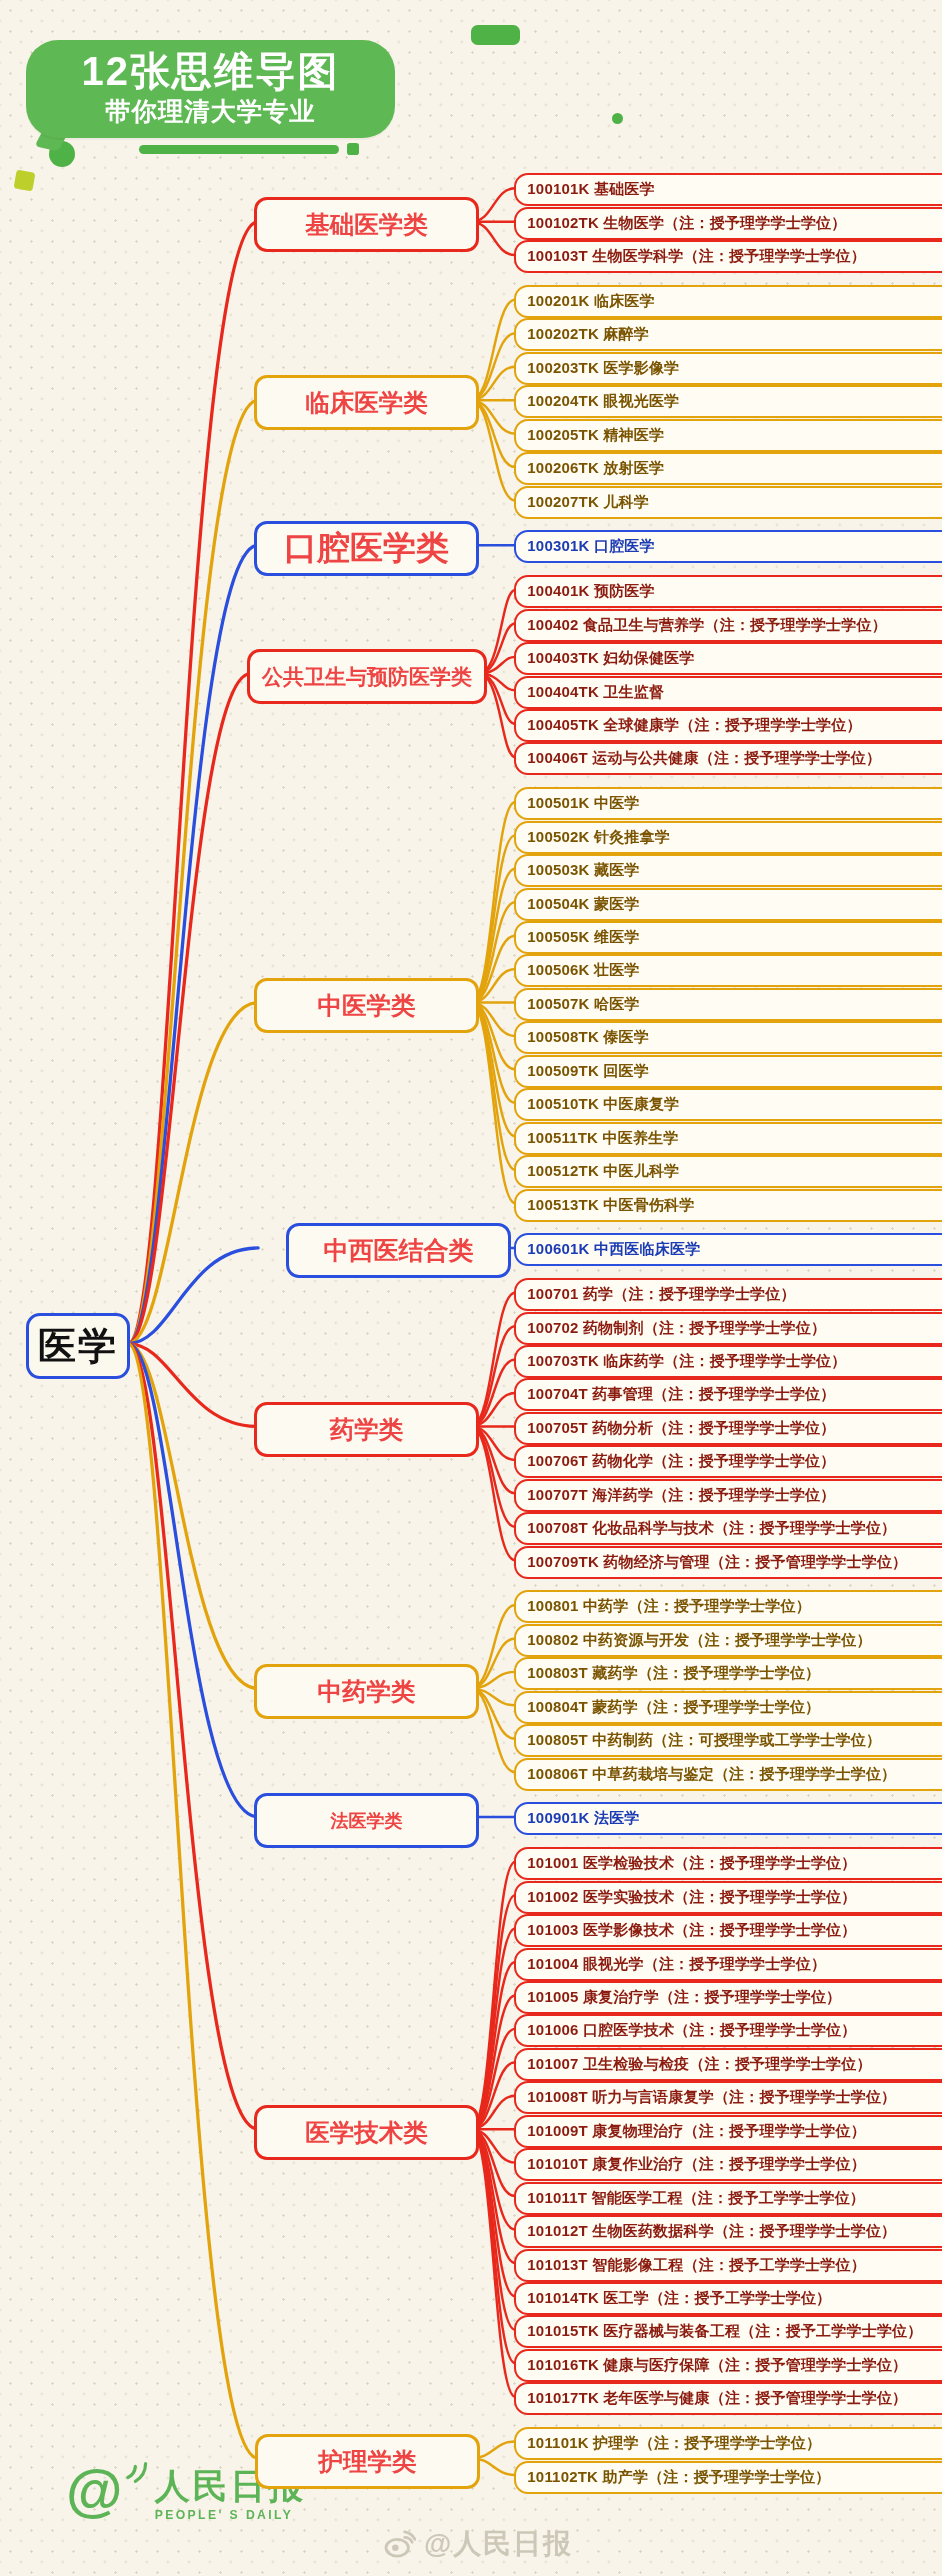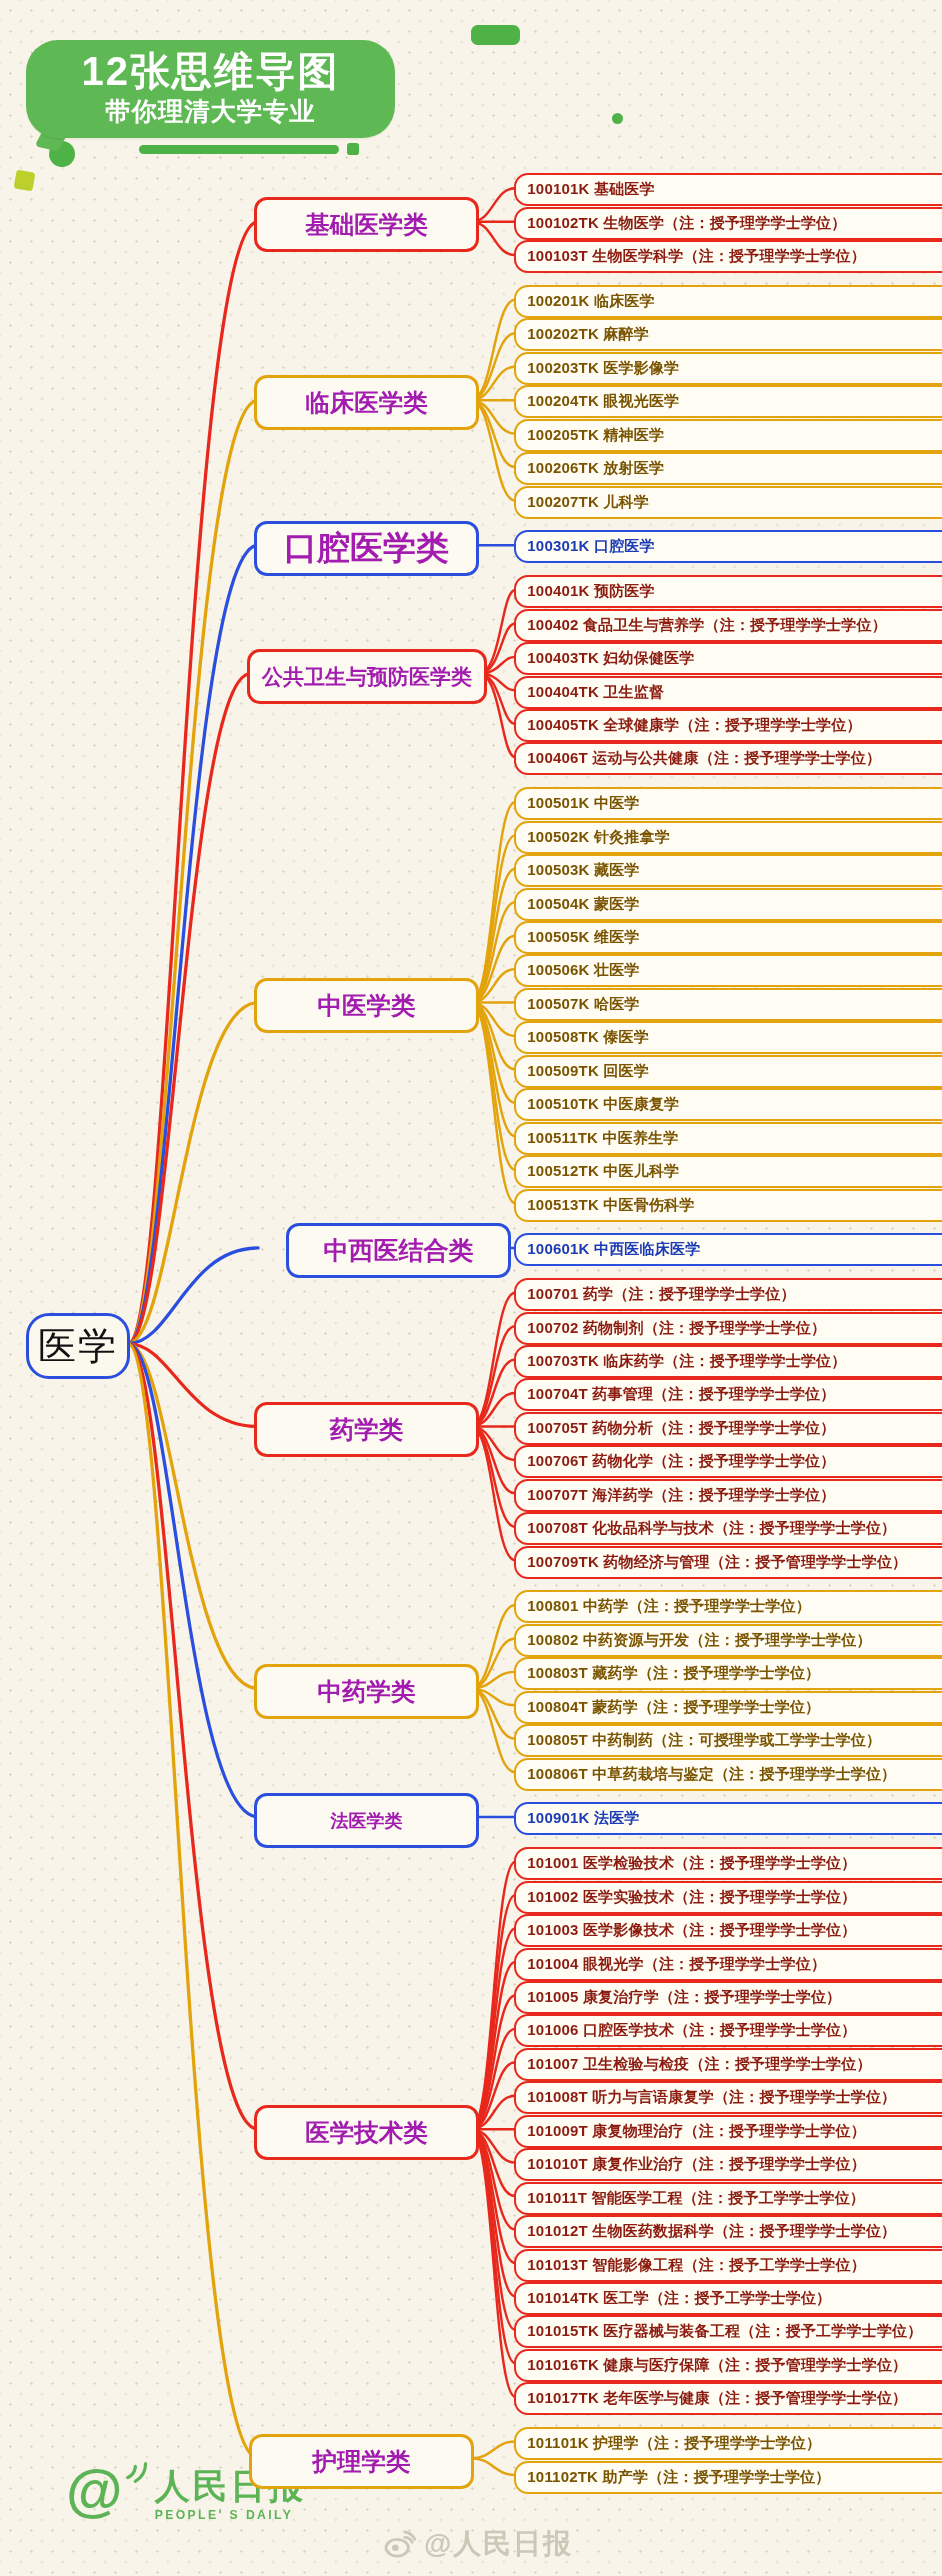--- a/index.html
+++ b/index.html
@@ -41,28 +41,28 @@
   .deco-bar-square{left:347px;top:143px;width:12.2px;height:12.2px;border-radius:2.8px;background:#4fb246;}
   .source-text{
     position:absolute;left:441px;top:49px;width:481px;z-index:2;
     font-size:23.6px;line-height:37px;color:#3a392f;font-weight:500;
   }
 
   
   .root-node{
     position:absolute;z-index:4;
     display:flex;align-items:center;justify-content:center;
-    background:#fbf8ee;border:3.8px solid #2a4ede;border-radius:23px;
-    font-size:38px;font-weight:normal;color:#111;letter-spacing:1.9px;
+    background:#fbf8ee;border:3.8px solid #2a4ede;border-radius:14px;
+    font-size:38px;font-weight:bold;color:#111;letter-spacing:1.9px;
   }
   .branch-label{
     position:absolute;z-index:4;
     display:flex;align-items:center;justify-content:center;
     background:#fdfbf1;border-radius:13px;
-    font-weight:bold;color:#a21caf;white-space:nowrap;
+    font-weight:bold;color:#ef4444;white-space:nowrap;
   }
   .major-item{
     position:absolute;z-index:3;
     display:flex;align-items:center;
     background:#fefcf3;border-radius:14px;
     font-weight:bold;white-space:nowrap;overflow:hidden;
     padding:0 11.3px;font-size:15px;letter-spacing:0.2px;
   }
 
   
@@ -246,21 +246,21 @@
       <div class="major-item" style="left: 514px; top: 2081px; width: 419px; height: 29px; border: 2.8px solid rgb(232, 40, 28); color: rgb(140, 28, 16);">101008T 听力与言语康复学（注：授予理学学士学位）</div>
       <div class="major-item" style="left: 514px; top: 2115px; width: 419px; height: 29px; border: 2.8px solid rgb(232, 40, 28); color: rgb(140, 28, 16);">101009T 康复物理治疗（注：授予理学学士学位）</div>
       <div class="major-item" style="left: 514px; top: 2148px; width: 419px; height: 29px; border: 2.8px solid rgb(232, 40, 28); color: rgb(140, 28, 16);">101010T 康复作业治疗（注：授予理学学士学位）</div>
       <div class="major-item" style="left: 514px; top: 2182px; width: 419px; height: 29px; border: 2.8px solid rgb(232, 40, 28); color: rgb(140, 28, 16);">101011T 智能医学工程（注：授予工学学士学位）</div>
       <div class="major-item" style="left: 514px; top: 2215px; width: 419px; height: 29px; border: 2.8px solid rgb(232, 40, 28); color: rgb(140, 28, 16);">101012T 生物医药数据科学（注：授予理学学士学位）</div>
       <div class="major-item" style="left: 514px; top: 2249px; width: 419px; height: 29px; border: 2.8px solid rgb(232, 40, 28); color: rgb(140, 28, 16);">101013T 智能影像工程（注：授予工学学士学位）</div>
       <div class="major-item" style="left: 514px; top: 2282px; width: 419px; height: 29px; border: 2.8px solid rgb(232, 40, 28); color: rgb(140, 28, 16);">101014TK 医工学（注：授予工学学士学位）</div>
       <div class="major-item" style="left: 514px; top: 2315px; width: 419px; height: 29px; border: 2.8px solid rgb(232, 40, 28); color: rgb(140, 28, 16);">101015TK 医疗器械与装备工程（注：授予工学学士学位）</div>
       <div class="major-item" style="left: 514px; top: 2349px; width: 419px; height: 29px; border: 2.8px solid rgb(232, 40, 28); color: rgb(140, 28, 16);">101016TK 健康与医疗保障（注：授予管理学学士学位）</div>
       <div class="major-item" style="left: 514px; top: 2382px; width: 419px; height: 29px; border: 2.8px solid rgb(232, 40, 28); color: rgb(140, 28, 16);">101017TK 老年医学与健康（注：授予管理学学士学位）</div>
-      <div class="branch-label" style="left: 249px; top: 2434px; width: 219px; height: 49px; border: 3.8px solid rgb(226, 163, 13); font-size: 24.5px;">护理学类</div>
+      <div class="branch-label" style="left: 255px; top: 2434px; width: 219px; height: 49px; border: 3.8px solid rgb(226, 163, 13); font-size: 24.5px;">护理学类</div>
       <div class="major-item" style="left: 514px; top: 2427px; width: 419px; height: 29px; border: 2.8px solid rgb(226, 163, 13); color: rgb(122, 84, 0);">101101K 护理学（注：授予理学学士学位）</div>
       <div class="major-item" style="left: 514px; top: 2461px; width: 419px; height: 29px; border: 2.8px solid rgb(226, 163, 13); color: rgb(122, 84, 0);">101102TK 助产学（注：授予理学学士学位）</div>
     </div>
 
   <div class="pd-logo">
     <div class="pd-at">@</div>
     <svg class="pd-arcs" width="24.5" height="28" viewBox="0 0 26 30">
       <path d="M4 22 A 14 14 0 0 0 12 10" fill="none" stroke="#5db457" stroke-width="3.4" stroke-linecap="round"></path>
       <path d="M12 26 A 22 22 0 0 0 23 7" fill="none" stroke="#5db457" stroke-width="3.4" stroke-linecap="round"></path>
     </svg>

